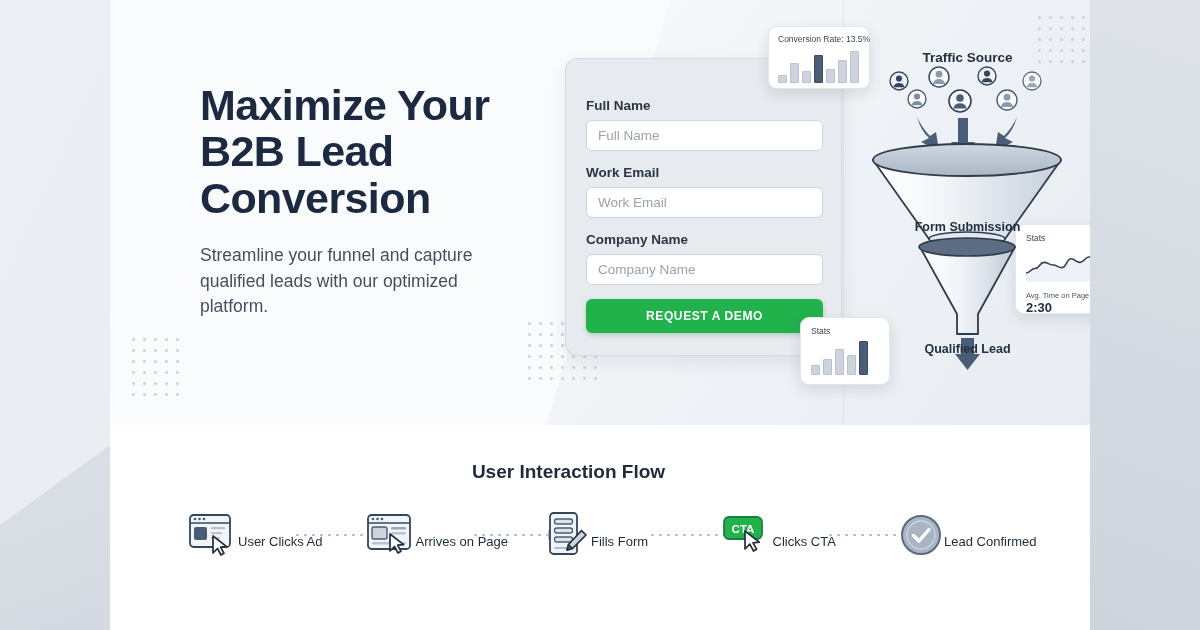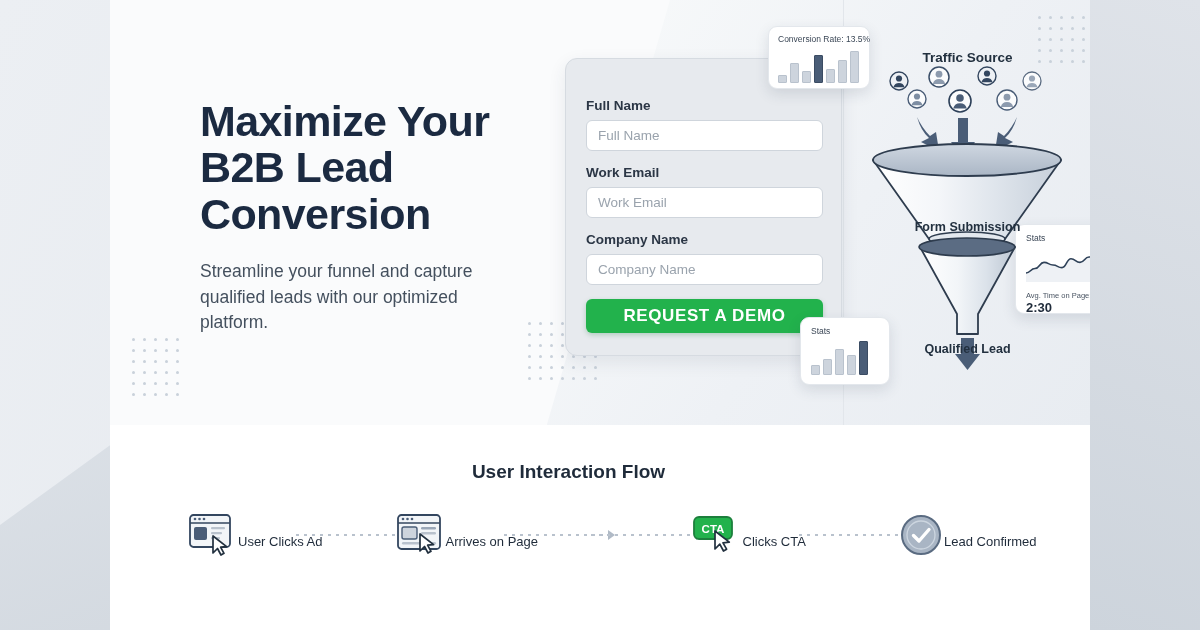--- a/index.html
+++ b/index.html
@@ -46,21 +46,21 @@
   .dots { position: absolute; display: grid; }
   .dots i {
     display: block; width: 3px; height: 3px; border-radius: 50%;
     background: #c9d1da;
   }
   .dots-left   { left: 22px;  top: 338px; grid-template-columns: repeat(5, 11px); grid-template-rows: repeat(6, 11px); }
   .dots-form   { left: 418px; top: 322px; grid-template-columns: repeat(7, 11px); grid-template-rows: repeat(6, 11px); }
   .dots-tr     { left: 928px; top: 16px;  grid-template-columns: repeat(5, 11px); grid-template-rows: repeat(5, 11px); }
 
   
-  .hero-copy { position: absolute; left: 90px; top: 98px; width: 310px; }
+  .hero-copy { position: absolute; left: 90px; top: 82px; width: 310px; }
   .headline {
     font-size: 43px; line-height: 1.08; font-weight: bold;
     color: #1b2a41; letter-spacing: -0.6px;
   }
   .subhead {
     margin-top: 22px; font-size: 17.5px; line-height: 1.45; color: #44505e;
   }
 
   
   .form-card {
@@ -71,21 +71,21 @@
   }
   .field-label { font-size: 13.5px; font-weight: bold; color: #2b3645; margin-bottom: 7px; }
   .field-input {
     width: 237px; height: 31px; background: #fff; border: 1px solid #cfd5dc;
     border-radius: 6px; padding: 0 11px; font-size: 13.5px; color: #9aa3ad;
     font-family: "Liberation Sans", sans-serif; margin-bottom: 14px;
     display: flex; align-items: center;
   }
   .cta-btn {
     width: 237px; height: 34px; background: #22b24c; border: none; border-radius: 6px;
-    color: #fff; font-size: 17px; font-weight: bold; letter-spacing: .6px;
+    color: #fff; font-size: 12px; font-weight: bold; letter-spacing: .6px;
     font-family: "Liberation Sans", sans-serif; cursor: pointer;
     display: flex; align-items: center; justify-content: center;
     box-shadow: 0 2px 5px rgba(20,120,55,.25);
   }
 
   
   .stat-card {
     position: absolute; background: #fff; border: 1px solid #e3e7ec;
     border-radius: 9px; box-shadow: 0 5px 14px rgba(40,55,75,.13);
   }
@@ -434,20 +434,34 @@
         <div class="step-label">Arrives on Page</div>
       </div>
 
       <div class="connector">
         <div class="dotline">
             <div class="dashes"></div>
             <div class="arrowhead"></div>
           </div>
       </div>
 
+      <div class="step">
+        <div class="step-icon">
+          <svg width="48" height="50" viewBox="0 0 48 50">
+            <rect x="7" y="3" width="27" height="41" rx="3.5" fill="#f2f5f8" stroke="#33465f" stroke-width="1.8"></rect>
+            <rect x="11.5" y="9" width="18" height="5" rx="2.2" fill="#dfe4ea" stroke="#4a5d77" stroke-width="1.3"></rect>
+            <rect x="11.5" y="18" width="18" height="5" rx="2.2" fill="#dfe4ea" stroke="#4a5d77" stroke-width="1.3"></rect>
+            <rect x="11.5" y="27" width="18" height="5" rx="2.2" fill="#dfe4ea" stroke="#4a5d77" stroke-width="1.3"></rect>
+            <path d="M12 38 H24" stroke="#9aa7b8" stroke-width="1.6" stroke-linecap="round"></path>
+            <path d="M38.5 20.5 L43 25 L29.5 38.5 L24 40 L25.5 34.5 Z" fill="#cdd4dd" stroke="#22303f" stroke-width="1.7" stroke-linejoin="round"></path>
+            <path d="M24 40 L25.5 34.5 L29.5 38.5 Z" fill="#4a5d77" stroke="#22303f" stroke-width="1.3" stroke-linejoin="round"></path>
+          </svg>
+        </div>
+        <div class="step-label">Fills Form</div>
+      </div>
 
       <div class="connector">
         <div class="dotline">
             <div class="dashes"></div>
             <div class="arrowhead"></div>
           </div>
       </div>
 
       <div class="step">
         <div class="step-icon">

